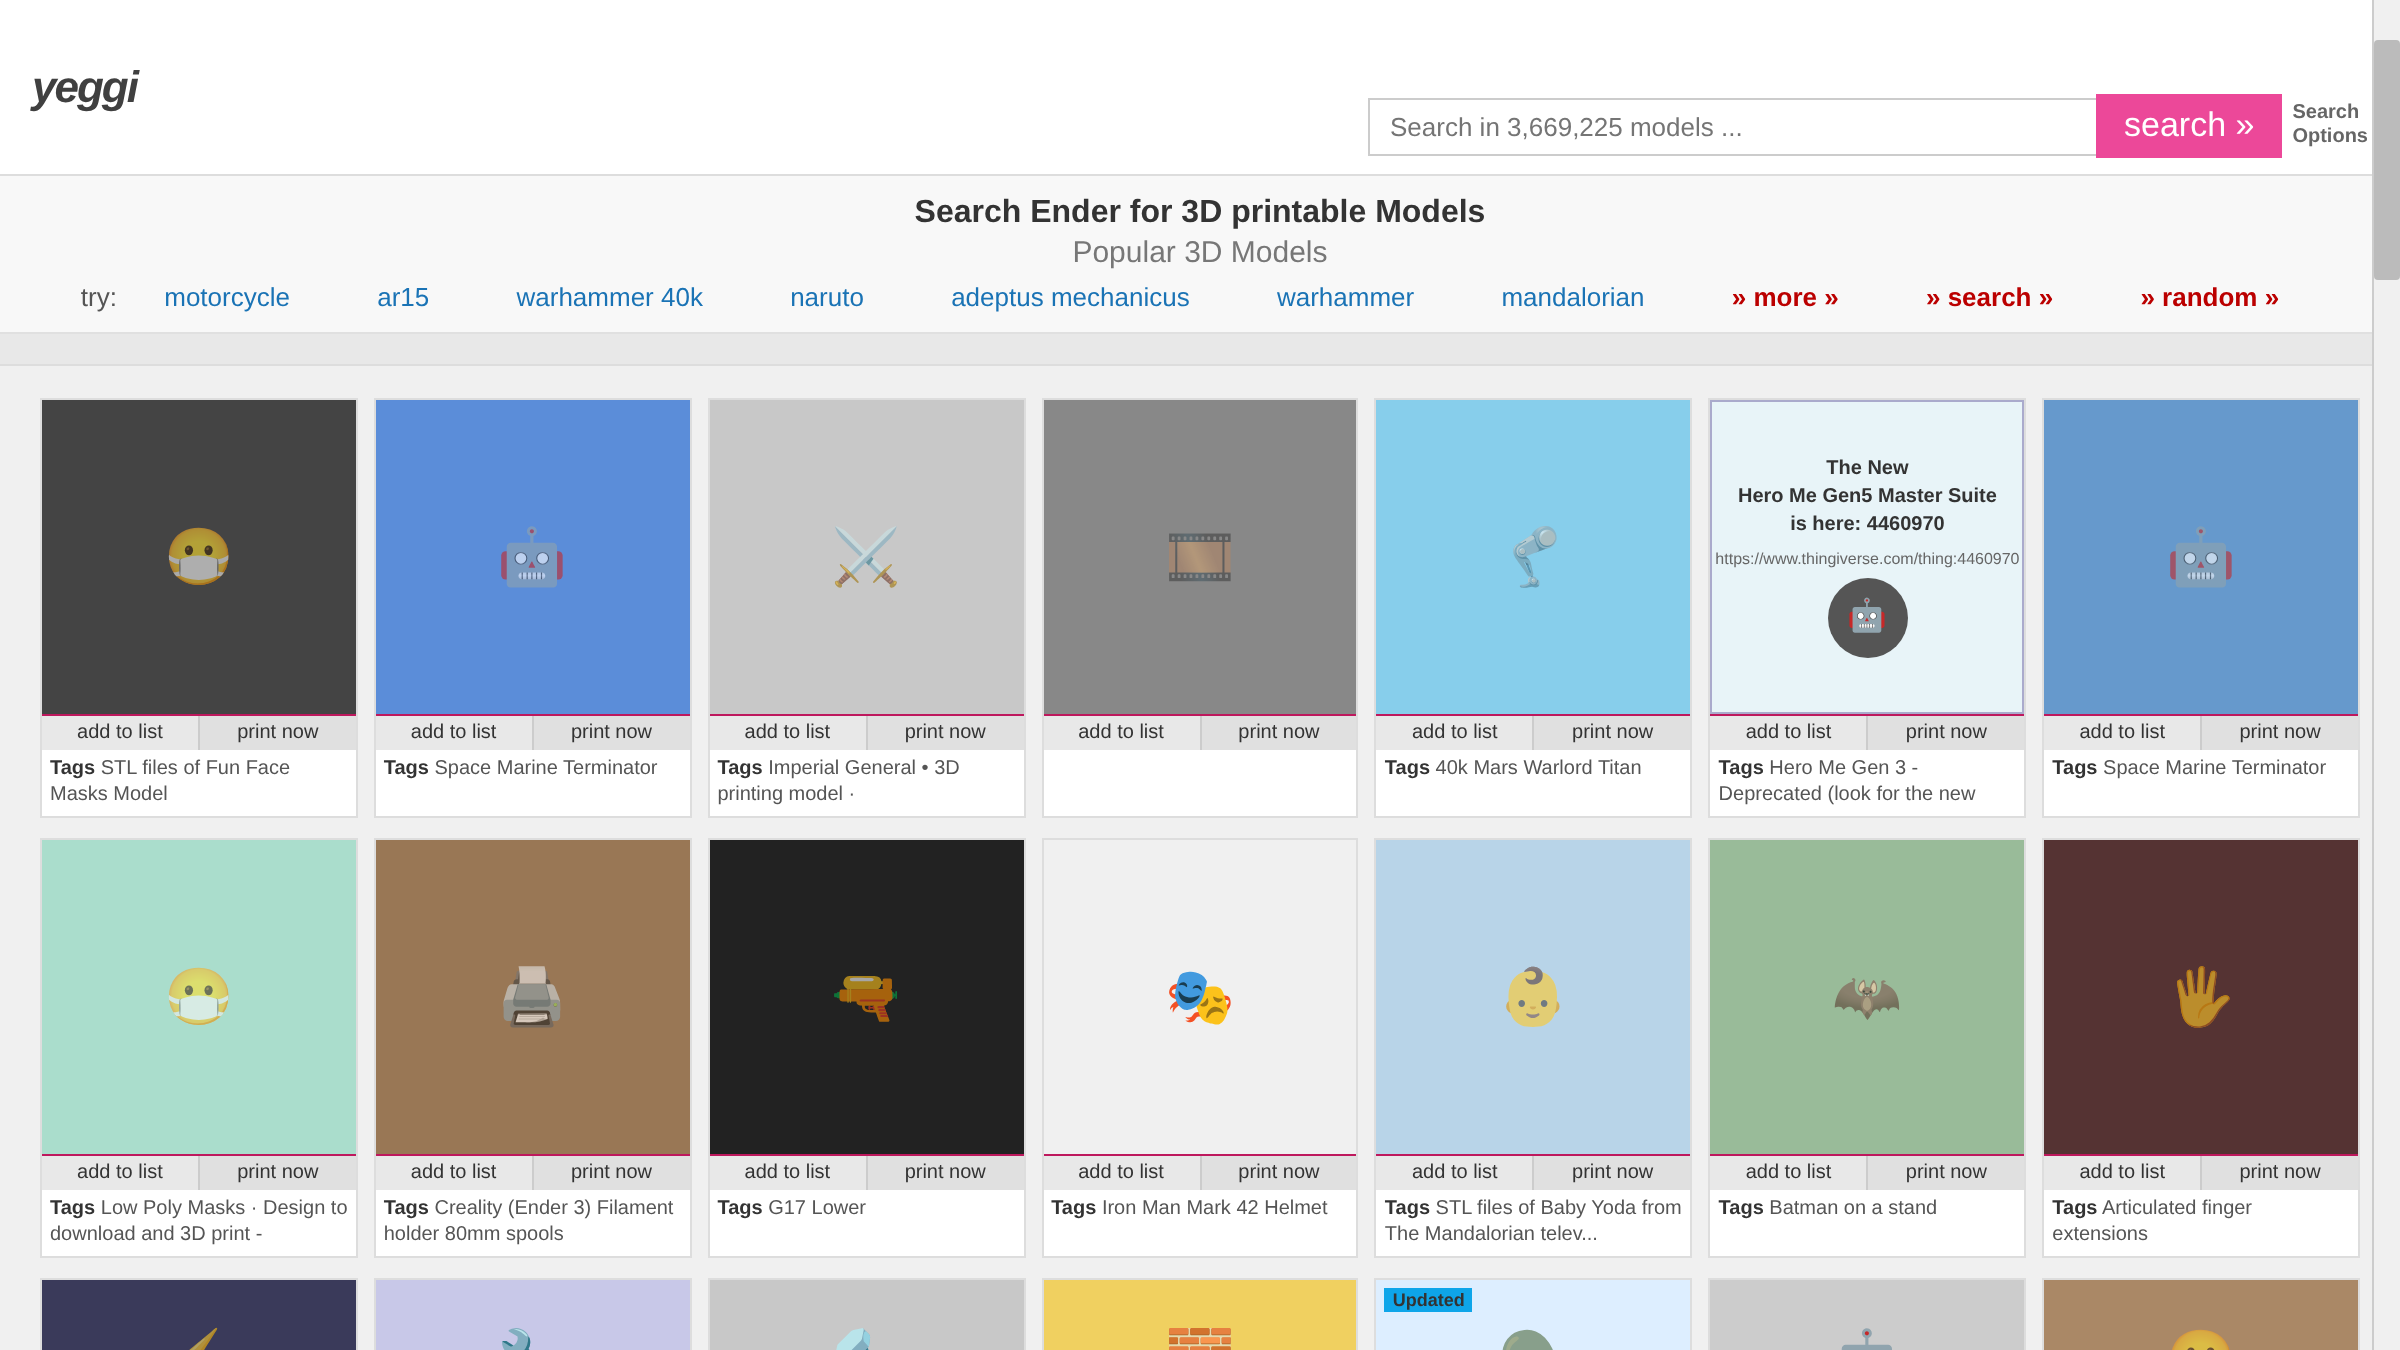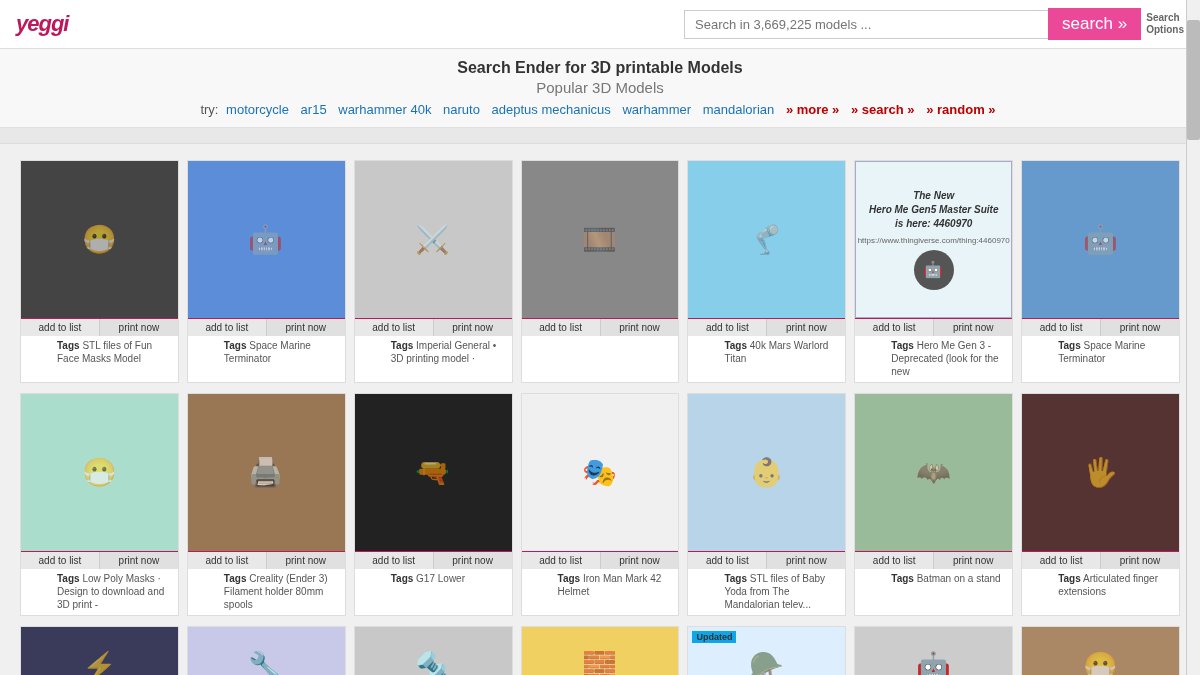--- a/index.html
+++ b/index.html
@@ -10,30 +10,31 @@
       background: #fff;
       border-bottom: 1px solid #ddd;
       padding: 8px 16px;
       display: flex;
       align-items: center;
       gap: 20px;
     }
     #logo {
       font-size: 22px;
       font-weight: bold;
-      color: #be185d;
+      color: #404040;
       font-style: italic;
       letter-spacing: -1px;
     }
     #search-form {
       display: flex;
       align-items: center;
       flex: 1;
       max-width: 500px;
       margin-left: auto;
+      margin-top: 39px;
     }
     #search-input {
       flex: 1;
       border: 1px solid #ccc;
       padding: 6px 10px;
       font-size: 13px;
       outline: none;
       border-right: none;
     }
     #search-button {
@@ -73,21 +74,21 @@
       margin-top: 2px;
     }
     #try-links {
       margin-top: 6px;
       font-size: 13px;
     }
     #try-links span.label { color: #555; }
     #try-links a {
       color: #1a73b5;
       text-decoration: none;
-      margin: 0 4px;
+      margin: 0 20px;
     }
     #try-links a.special { color: #b00; font-weight: bold; }
 
     
     #main {
       max-width: 1180px;
       margin: 0 auto;
       padding: 16px 10px;
     }
 
@@ -137,21 +138,20 @@
     .btn-print {
       background: #e0e0e0;
       color: #333;
     }
 
     .card-tags {
       font-size: 10px;
       padding: 3px 4px 4px;
       color: #555;
       line-height: 1.3;
-      margin-left: 32px;
     }
     .card-tags .tag-label {
       font-weight: bold;
       color: #333;
     }
 
     
     .img-dark { background: #444; }
     .img-blue { background: #5b8dd9; }
     .img-light { background: #c8c8c8; }
@@ -300,21 +300,21 @@
         <button class="btn-print">print now</button>
       </div>
       <div class="card-tags">
         <span class="tag-label">Tags</span>
         40k Mars Warlord Titan
       </div>
     </div>
 
     <div class="card">
       <div class="card-image img-ad" style="display:flex;flex-direction:column;align-items:center;justify-content:center;padding:6px;font-size:9px;color:#333;text-align:center;line-height:1.4;">
-        <div style="font-weight:bold;font-size:10px;margin-bottom:4px;font-style:italic;">The New<br>Hero Me Gen5 Master Suite<br>is here: 4460970</div>
+        <div style="font-weight:bold;font-size:10px;margin-bottom:4px;">The New<br>Hero Me Gen5 Master Suite<br>is here: 4460970</div>
         <div style="font-size:8px;color:#666;">https://www.thingiverse.com/thing:4460970</div>
         <div style="width:40px;height:40px;margin-top:4px;background:#555;border-radius:50%;display:flex;align-items:center;justify-content:center;color:white;font-size:16px;">🤖</div>
       </div>
       <div class="card-actions">
         <button class="btn-add">add to list</button>
         <button class="btn-print">print now</button>
       </div>
       <div class="card-tags">
         <span class="tag-label">Tags</span>
         Hero Me Gen 3 - Deprecated (look for the new

